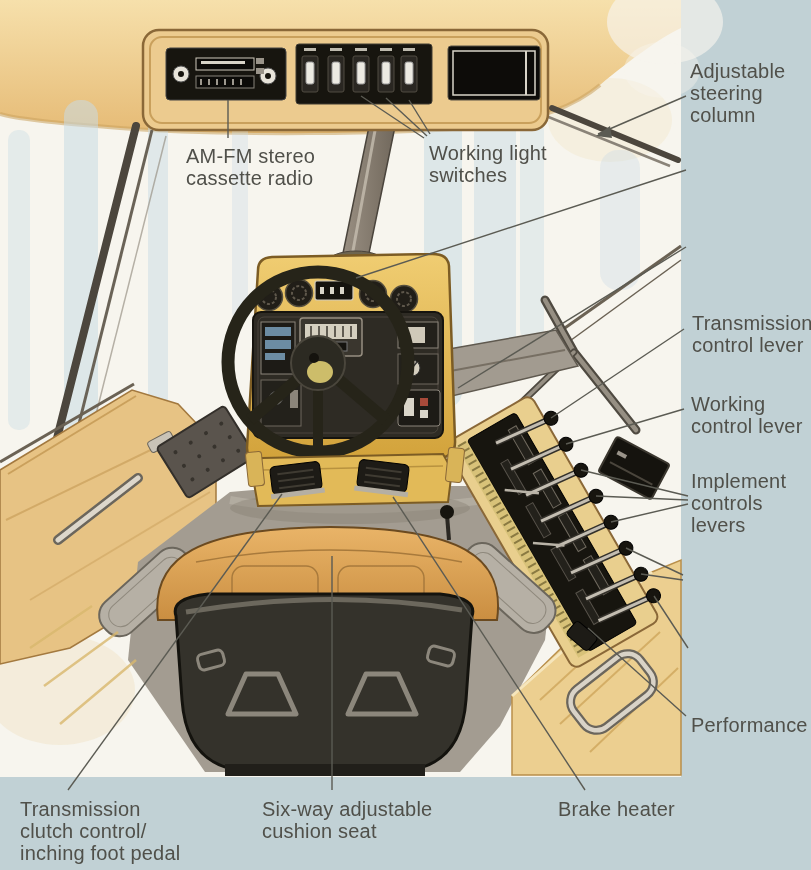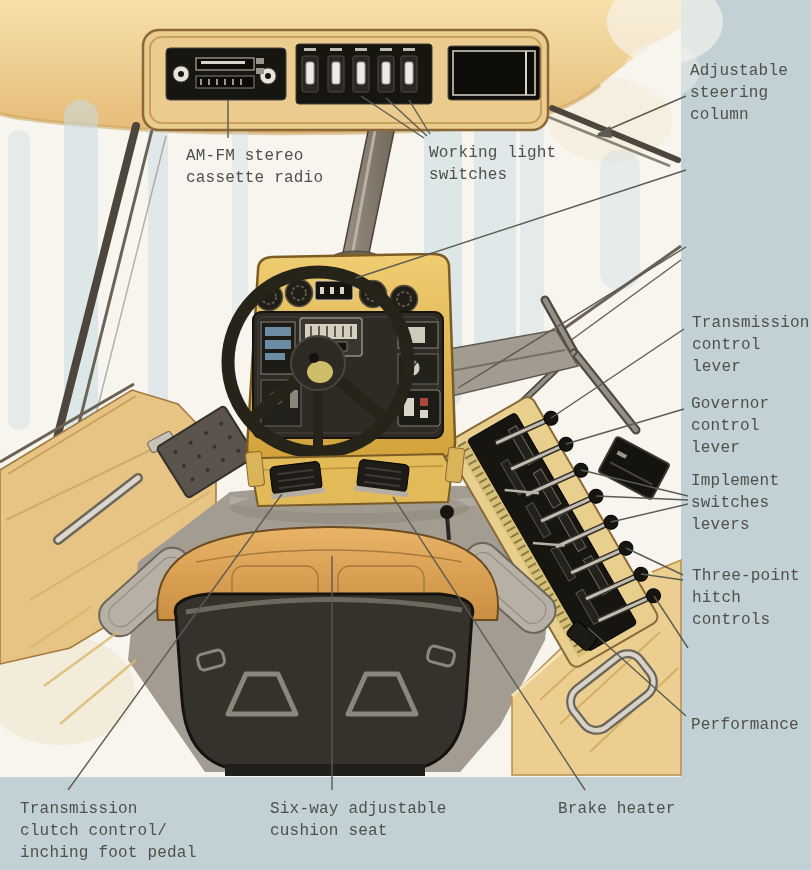--- a/index.html
+++ b/index.html
@@ -1,20 +1,20 @@
 <!DOCTYPE html>
 <html><head>
 <meta charset="utf-8">
 <style>
   html,body{margin:0;padding:0;}
   #page{position:relative;width:811px;height:870px;background:#c1d1d5;overflow:hidden;
         font-family:"Liberation Sans",sans-serif;}
   #scene{position:absolute;left:0;top:0;}
-  .lab{position:absolute;font-size:16px;line-height:22px;color:#50504a;
-       white-space:pre-line;letter-spacing:.2px;font-family:Liberation Mono, monospace;}
+  .lab{position:absolute;font-size:20px;line-height:22px;color:#50504a;
+       white-space:pre-line;letter-spacing:.2px;}
 </style>
 </head>
 <body>
 <div id="page">
 
 <svg id="scene" width="811" height="870" viewBox="0 0 811 870">
   <defs>
     <linearGradient id="ceilGrad" x1="0" y1="0" x2="0" y2="1">
       <stop offset="0" stop-color="#f6e0ab"></stop>
           <stop offset="1" stop-color="#e6bb76"></stop>
@@ -410,28 +410,26 @@
 
 <div class="lab" style="left:429px;top:142px">Working light
 switches</div>
 <div class="lab" style="left:186px;top:145px">AM-FM stereo
 cassette radio</div>
 <div class="lab" style="left:690px;top:60px">Adjustable
 steering
 column</div>
 <div class="lab" style="left:692px;top:312px">Transmission
 control lever</div>
-<div class="lab" style="left:691px;top:393px">Governor
+<div class="lab" style="left:691px;top:393px">Working
 control lever</div>
 <div class="lab" style="left:691px;top:470px">Implement
-switches
+controls
 levers</div>
-<div class="lab" style="left:692px;top:565px">Three-point
-hitch controls</div>
 <div class="lab" style="left:691px;top:714px">Performance</div>
 <div class="lab" style="left:558px;top:798px">Brake heater</div>
-<div class="lab" style="left:270px;top:798px">Six-way adjustable
+<div class="lab" style="left:262px;top:798px">Six-way adjustable
 cushion seat</div>
 <div class="lab" style="left:20px;top:798px">Transmission
 clutch control/
 inching foot pedal</div>
 
 </div>
 
 </body></html>

